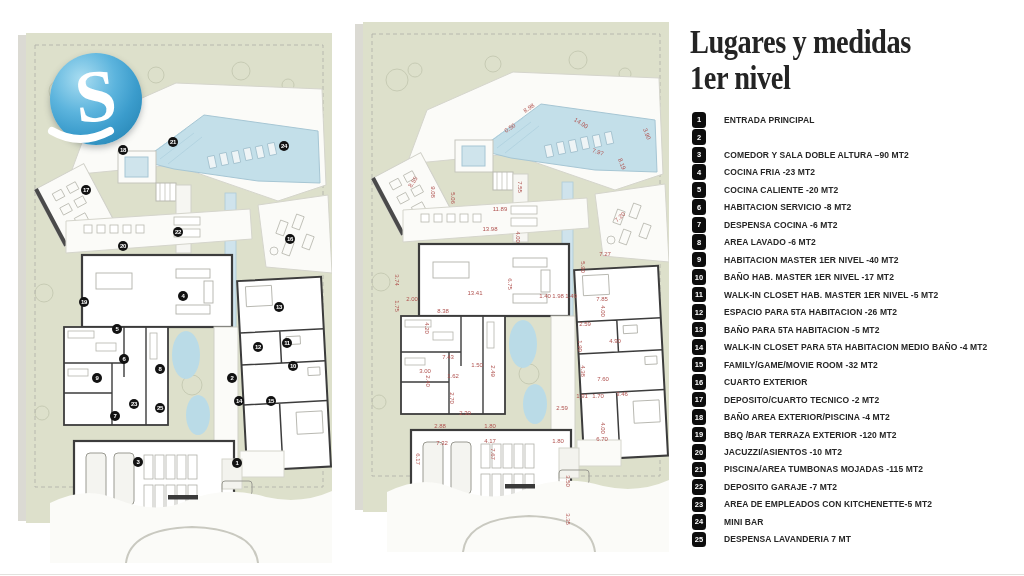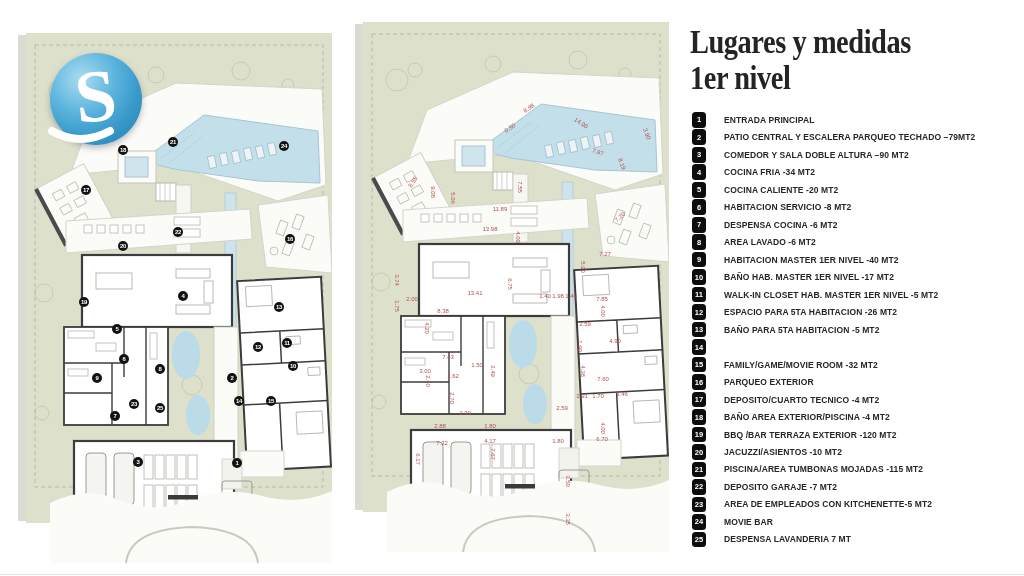--- a/index.html
+++ b/index.html
@@ -302,29 +302,28 @@
   <h1 class="title"><span>Lugares y medidas</span><br><span>1er nivel</span></h1>
 
   <div class="legend">
     <ol id="legend-list">
         <li class="legend-row">
           <span class="badge">1</span>
           <span class="lab">ENTRADA PRINCIPAL</span>
         </li>
         <li class="legend-row">
           <span class="badge">2</span>
-          <span class="lab">PATIO CENTRAL Y ESCALERA PARQUEO TECHADO –79MT2</span>
         </li>
         <li class="legend-row">
           <span class="badge">3</span>
           <span class="lab">COMEDOR Y SALA DOBLE ALTURA –90 MT2</span>
         </li>
         <li class="legend-row">
           <span class="badge">4</span>
-          <span class="lab">COCINA FRIA -34 MT2</span>
+          <span class="lab">COCINA FRIA -23 MT2</span>
         </li>
         <li class="legend-row">
           <span class="badge">5</span>
           <span class="lab">COCINA CALIENTE -20 MT2</span>
         </li>
         <li class="legend-row">
           <span class="badge">6</span>
           <span class="lab">HABITACION SERVICIO -8 MT2</span>
         </li>
         <li class="legend-row">
@@ -350,32 +349,33 @@
         <li class="legend-row">
           <span class="badge">12</span>
           <span class="lab">ESPACIO PARA 5TA HABITACION -26 MT2</span>
         </li>
         <li class="legend-row">
           <span class="badge">13</span>
           <span class="lab">BAÑO PARA 5TA HABITACION -5 MT2</span>
         </li>
         <li class="legend-row">
           <span class="badge">14</span>
+          <span class="lab">WALK-IN CLOSET PARA 5TA HABITACION MEDIO BAÑO -4 MT2</span>
         </li>
         <li class="legend-row">
           <span class="badge">15</span>
           <span class="lab">FAMILY/GAME/MOVIE ROOM -32 MT2</span>
         </li>
         <li class="legend-row">
           <span class="badge">16</span>
-          <span class="lab">PARQUEO EXTERIOR</span>
+          <span class="lab">CUARTO EXTERIOR</span>
         </li>
         <li class="legend-row">
           <span class="badge">17</span>
-          <span class="lab">DEPOSITO/CUARTO TECNICO -4 MT2</span>
+          <span class="lab">DEPOSITO/CUARTO TECNICO -2 MT2</span>
         </li>
         <li class="legend-row">
           <span class="badge">18</span>
           <span class="lab">BAÑO AREA EXTERIOR/PISCINA -4 MT2</span>
         </li>
         <li class="legend-row">
           <span class="badge">19</span>
           <span class="lab">BBQ /BAR TERRAZA EXTERIOR -120 MT2</span>
         </li>
         <li class="legend-row">
@@ -389,21 +389,21 @@
         <li class="legend-row">
           <span class="badge">22</span>
           <span class="lab">DEPOSITO GARAJE -7 MT2</span>
         </li>
         <li class="legend-row">
           <span class="badge">23</span>
           <span class="lab">AREA DE EMPLEADOS CON KITCHENETTE-5 MT2</span>
         </li>
         <li class="legend-row">
           <span class="badge">24</span>
-          <span class="lab">MOVIE BAR</span>
+          <span class="lab">MINI BAR</span>
         </li>
         <li class="legend-row">
           <span class="badge">25</span>
           <span class="lab">DESPENSA LAVANDERIA 7 MT</span>
         </li>
       </ol>
   </div>
 
   <div class="baseline"></div>
 </div>

